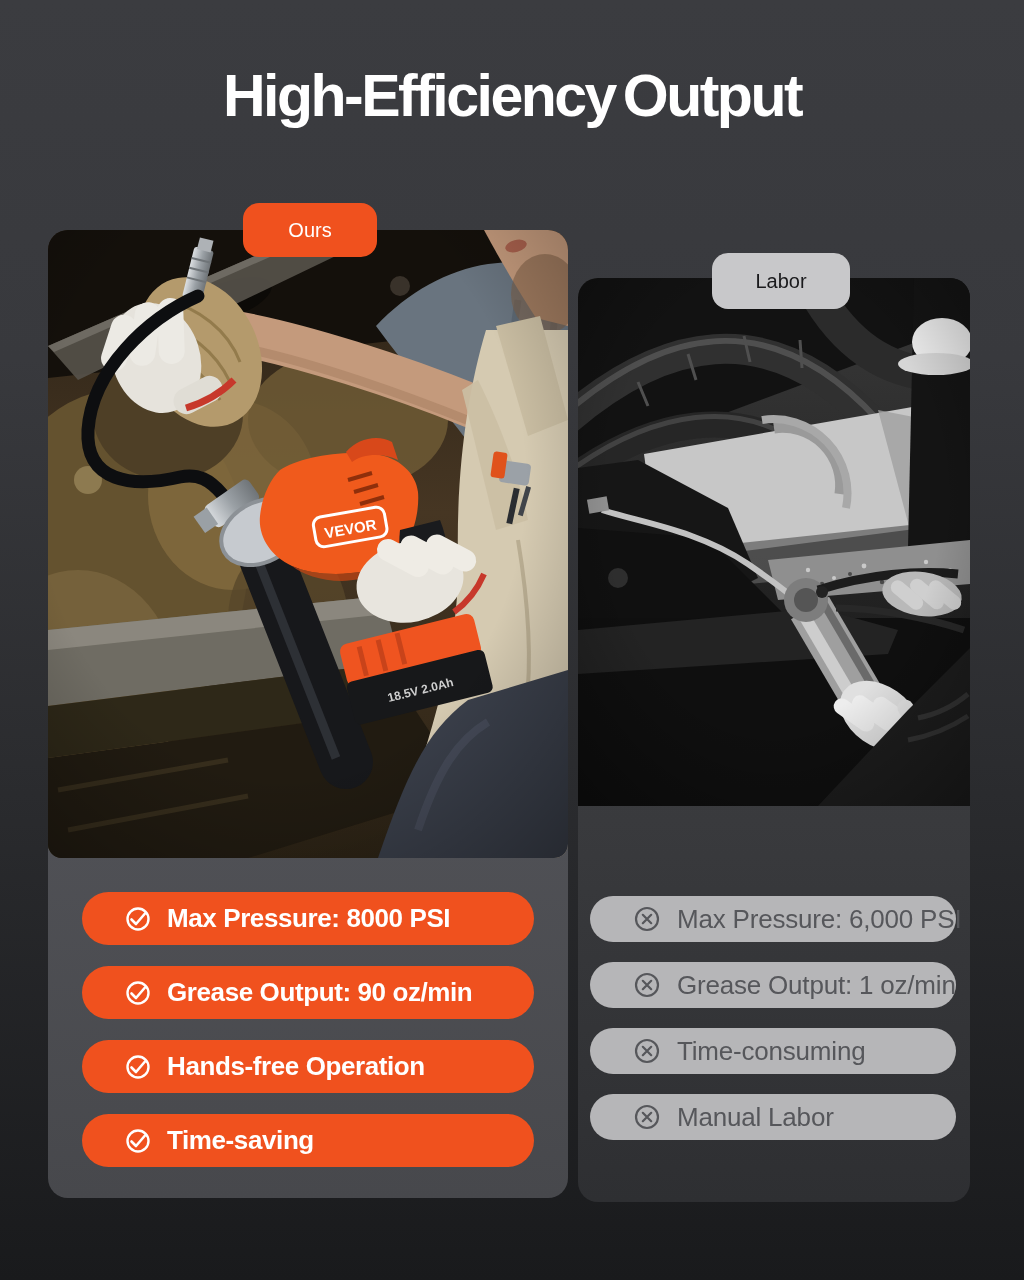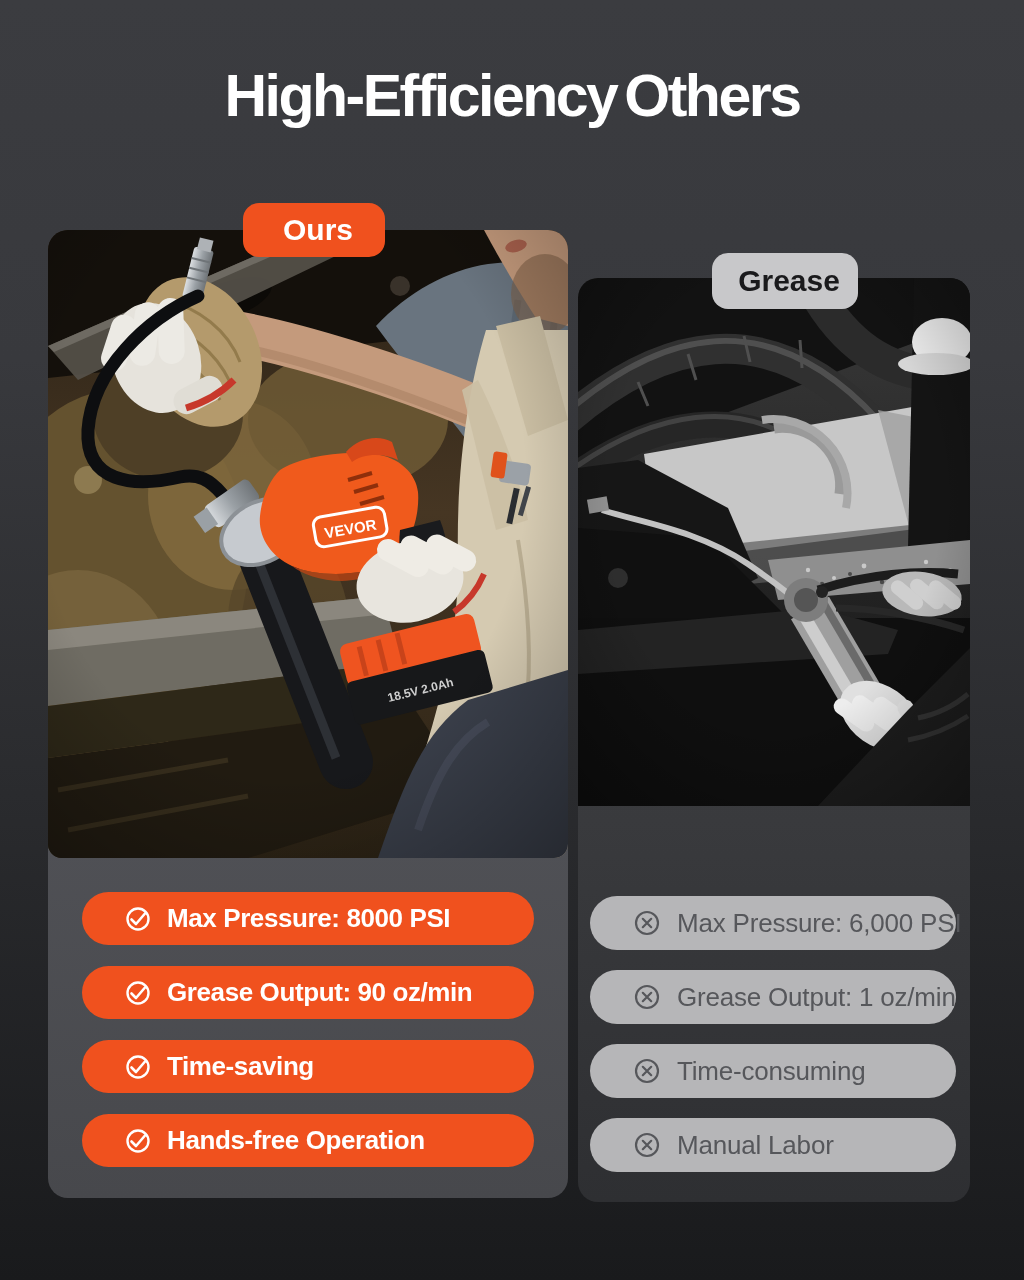--- a/index.html
+++ b/index.html
@@ -15,44 +15,44 @@
   .card{position:absolute;border-radius:20px;}
   .card-ours{left:48px;top:230px;width:520px;height:968px;
     background:linear-gradient(180deg,#56575c 0%,#515257 55%,#47484c 100%);}
   .card-others{left:578px;top:278px;width:392px;height:924px;
     background:linear-gradient(180deg,#47484b 0%,#3a3b3e 55%,#2e2f32 100%);}
   .photo{position:absolute;left:0;top:0;overflow:hidden;display:block;}
   .photo-ours{width:520px;height:628px;border-radius:20px 20px 14px 14px;}
   .photo-others{width:392px;height:528px;border-radius:20px 20px 0 0;}
   .badge{
     position:absolute;display:flex;align-items:center;justify-content:center;
-    border-radius:16px;font-weight:bold;font-size:30px;z-index:6;padding-left:8px;
+    border-radius:16px;font-weight:normal;font-size:20px;z-index:6;
   }
   .badge-ours{left:243px;top:203px;width:134px;height:54px;background:#f0511e;color:#ffffff;}
   .badge-others{left:712px;top:253px;width:138px;height:56px;background:#c8c8ca;color:#1a1a1c;}
   .pills{position:absolute;}
   .pills-ours{left:34px;top:662px;width:452px;}
   .pills-others{left:12px;top:618px;width:366px;}
   .pill{
     display:flex;align-items:center;border-radius:27px;
     padding-left:42px;gap:15px;box-sizing:border-box;
   }
   .pill-ours{height:53px;margin-bottom:21px;background:#f0511e;color:#ffffff;
     font-size:26px;font-weight:bold;letter-spacing:-0.4px;}
-  .pill-others{height:54px;margin-bottom:20px;background:#b6b6b8;color:#56575b;
+  .pill-others{height:46px;margin-bottom:20px;background:#b6b6b8;color:#56575b;
     font-size:26px;font-weight:normal;letter-spacing:-0.2px;}
   .pill .ic{flex:0 0 auto;display:block;}
   .pill span{white-space:nowrap;}
 </style>
 </head>
 <body>
 
 <div class="page">
 
-  <div class="title">High-Efficiency Others</div>
+  <div class="title">High-Efficiency Output</div>
 
   <div class="card card-ours">
     <div class="photo photo-ours">
       <svg width="520" height="628" viewBox="0 0 520 628" xmlns="http://www.w3.org/2000/svg">
         <defs>
           <linearGradient id="bgL" x1="0" y1="0" x2="0" y2="1">
             <stop offset="0" stop-color="#2a2115"></stop>
               <stop offset="0.45" stop-color="#463623"></stop>
               <stop offset="1" stop-color="#2c2315"></stop>
           </linearGradient>
@@ -185,28 +185,28 @@
           <circle cx="14" cy="14" r="10.5" fill="none" stroke="#ffffff" stroke-width="2.4"></circle>
           <path d="M7.5 14.5 L12 19 L21 8.5" fill="none" stroke="#ffffff" stroke-width="2.6" stroke-linecap="round" stroke-linejoin="round"></path>
         </svg>
         <span>Grease Output: 90 oz/min</span>
       </div>
       <div class="pill pill-ours">
         <svg class="ic" width="28" height="28" viewBox="0 0 28 28">
           <circle cx="14" cy="14" r="10.5" fill="none" stroke="#ffffff" stroke-width="2.4"></circle>
           <path d="M7.5 14.5 L12 19 L21 8.5" fill="none" stroke="#ffffff" stroke-width="2.6" stroke-linecap="round" stroke-linejoin="round"></path>
         </svg>
-        <span>Time-saving</span>
+        <span>Hands-free Operation</span>
       </div>
       <div class="pill pill-ours">
         <svg class="ic" width="28" height="28" viewBox="0 0 28 28">
           <circle cx="14" cy="14" r="10.5" fill="none" stroke="#ffffff" stroke-width="2.4"></circle>
           <path d="M7.5 14.5 L12 19 L21 8.5" fill="none" stroke="#ffffff" stroke-width="2.6" stroke-linecap="round" stroke-linejoin="round"></path>
         </svg>
-        <span>Hands-free Operation</span>
+        <span>Time-saving</span>
       </div>
     </div>
   </div>
   <div class="badge badge-ours">Ours</div>
 
   <div class="card card-others">
     <div class="photo photo-others">
       <svg width="392" height="528" viewBox="0 0 392 528" xmlns="http://www.w3.org/2000/svg">
         <defs>
           <linearGradient id="bgR" x1="0" y1="0" x2="0" y2="1">
@@ -325,15 +325,15 @@
       </div>
       <div class="pill pill-others">
         <svg class="ic" width="30" height="30" viewBox="0 0 30 30">
           <circle cx="15" cy="15" r="11" fill="none" stroke="#56575b" stroke-width="2.2"></circle>
           <path d="M10.8 10.8 L19.2 19.2 M19.2 10.8 L10.8 19.2" stroke="#56575b" stroke-width="2.2" stroke-linecap="round"></path>
         </svg>
         <span>Manual Labor</span>
       </div>
     </div>
   </div>
-  <div class="badge badge-others">Grease</div>
+  <div class="badge badge-others">Labor</div>
 
 </div>
 
 </body></html>

